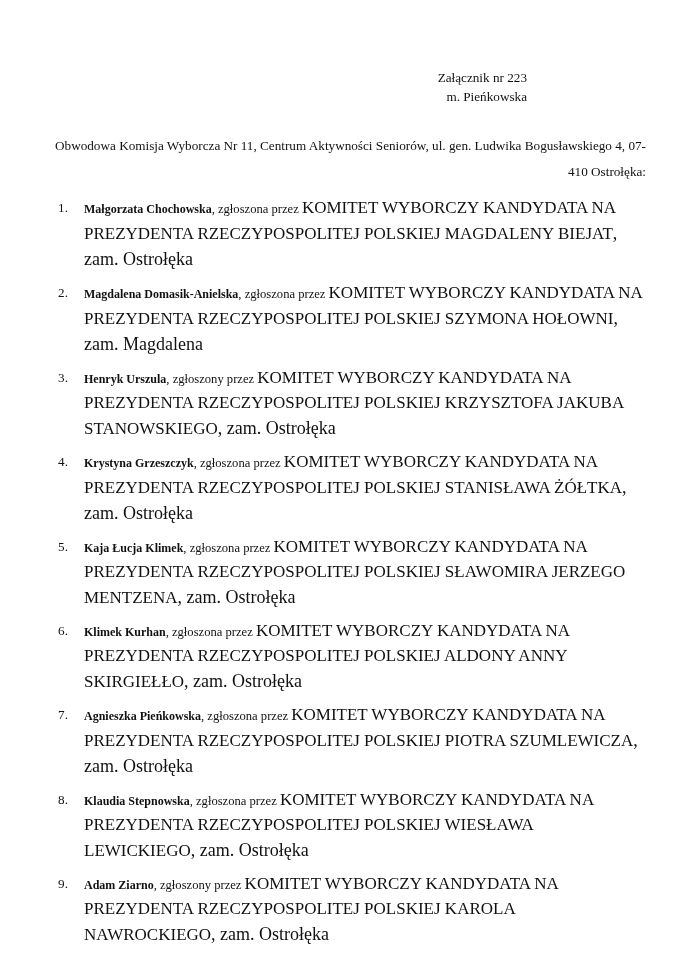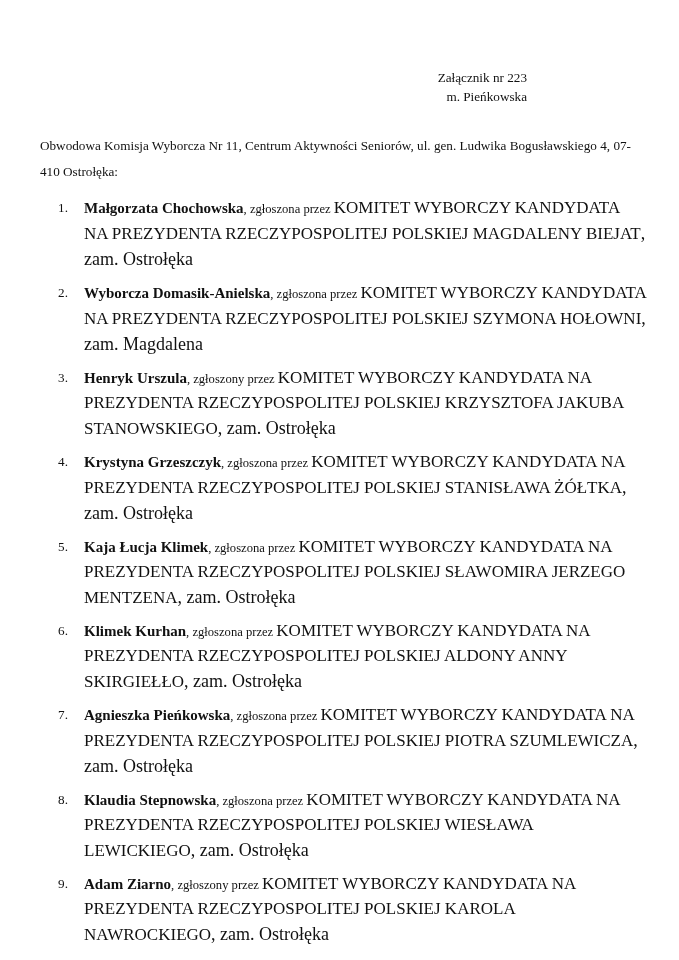--- a/index.html
+++ b/index.html
@@ -37,21 +37,21 @@
   .annex-line { display: block; }
 
   
   .intro {
     position: absolute;
     top: 120px;
     left: 40px;
     width: 606px;
     font-size: 13.2px;
     line-height: 26px;
-    text-align: left;
+    text-align: right;
   }
 
   
   .candidate-list {
     position: absolute;
     top: 196px;
     left: 40px;
     width: 606px;
     margin: 0;
     padding: 0;
@@ -71,21 +71,21 @@
     font-size: 13.2px;
     line-height: 24px;
   }
   .item-body {
     font-size: 13.8px;
     line-height: 24px;
     text-align: left;
   }
   .cand-name {
     font-weight: bold;
-    font-size: 15px;
+    font-size: 12px;
   }
   .cand-connector {
     font-size: 12.6px;
   }
   .cand-committee {
     font-size: 17px;
   }
   .cand-residence {
     font-size: 18px;
   }
@@ -102,21 +102,21 @@
 
   <p class="intro">Obwodowa Komisja Wyborcza Nr 11, Centrum Aktywności Seniorów, ul. gen. Ludwika Bogusławskiego 4, 07-410 Ostrołęka:</p>
 
   <ol class="candidate-list" id="candidate-list">
       <li class="candidate-item">
         <span class="item-number">1.</span>
         <div class="item-body"><span class="cand-name">Małgorzata Chochowska</span><span class="cand-connector">, zgłoszona przez </span><span class="cand-committee">KOMITET WYBORCZY KANDYDATA NA PREZYDENTA RZECZYPOSPOLITEJ POLSKIEJ MAGDALENY BIEJAT</span><span class="cand-residence">, zam. Ostrołęka</span></div>
       </li>
       <li class="candidate-item">
         <span class="item-number">2.</span>
-        <div class="item-body"><span class="cand-name">Wyborcza Domasik-Anielska</span><span class="cand-connector">, zgłoszona przez </span><span class="cand-committee">KOMITET WYBORCZY KANDYDATA NA PREZYDENTA RZECZYPOSPOLITEJ POLSKIEJ SZYMONA HOŁOWNI</span><span class="cand-residence">, zam. Magdalena</span></div>
+        <div class="item-body"><span class="cand-name">Magdalena Domasik-Anielska</span><span class="cand-connector">, zgłoszona przez </span><span class="cand-committee">KOMITET WYBORCZY KANDYDATA NA PREZYDENTA RZECZYPOSPOLITEJ POLSKIEJ SZYMONA HOŁOWNI</span><span class="cand-residence">, zam. Magdalena</span></div>
       </li>
       <li class="candidate-item">
         <span class="item-number">3.</span>
         <div class="item-body"><span class="cand-name">Henryk Urszula</span><span class="cand-connector">, zgłoszony przez </span><span class="cand-committee">KOMITET WYBORCZY KANDYDATA NA PREZYDENTA RZECZYPOSPOLITEJ POLSKIEJ KRZYSZTOFA JAKUBA STANOWSKIEGO</span><span class="cand-residence">, zam. Ostrołęka</span></div>
       </li>
       <li class="candidate-item">
         <span class="item-number">4.</span>
         <div class="item-body"><span class="cand-name">Krystyna Grzeszczyk</span><span class="cand-connector">, zgłoszona przez </span><span class="cand-committee">KOMITET WYBORCZY KANDYDATA NA PREZYDENTA RZECZYPOSPOLITEJ POLSKIEJ STANISŁAWA ŻÓŁTKA</span><span class="cand-residence">, zam. Ostrołęka</span></div>
       </li>
       <li class="candidate-item">

